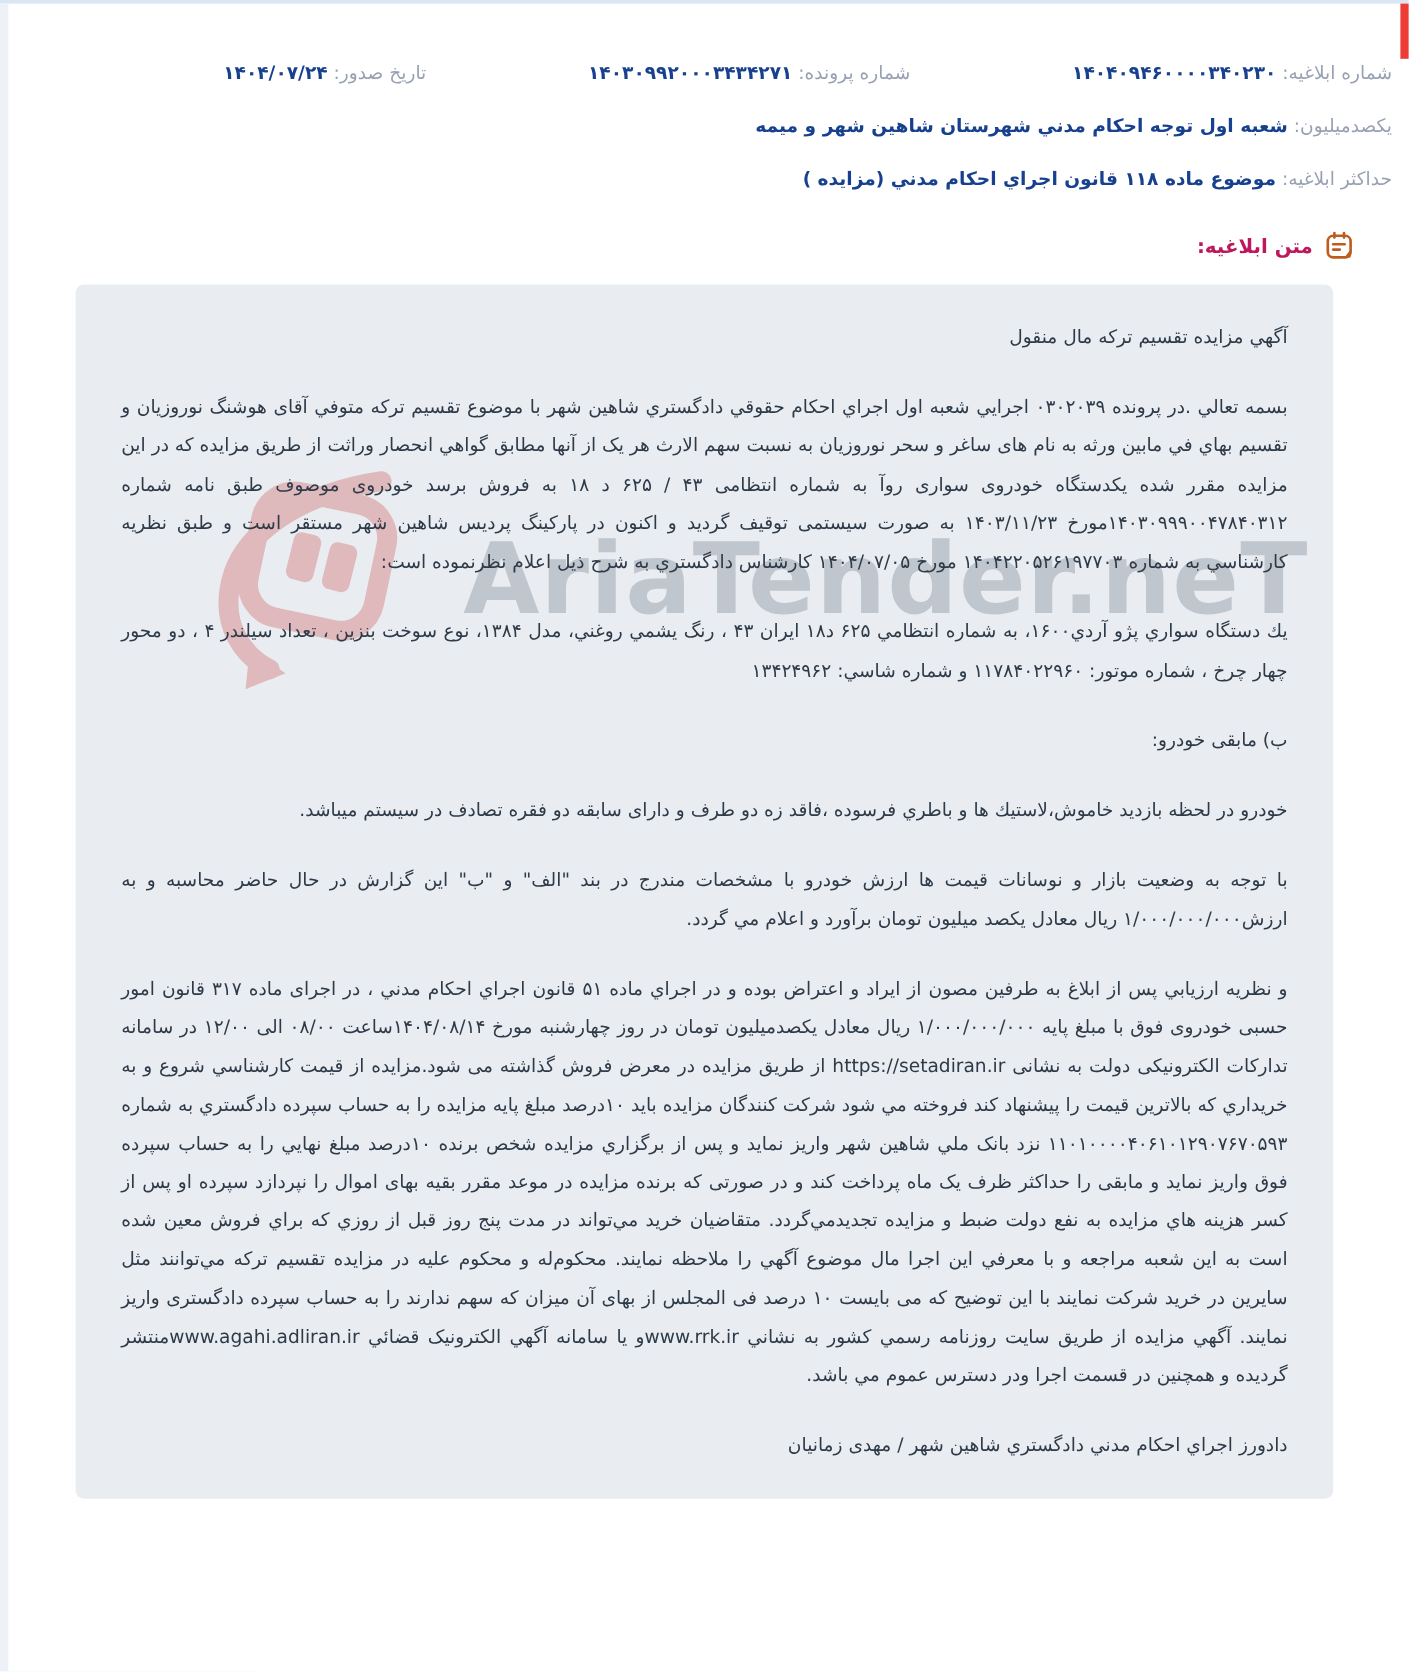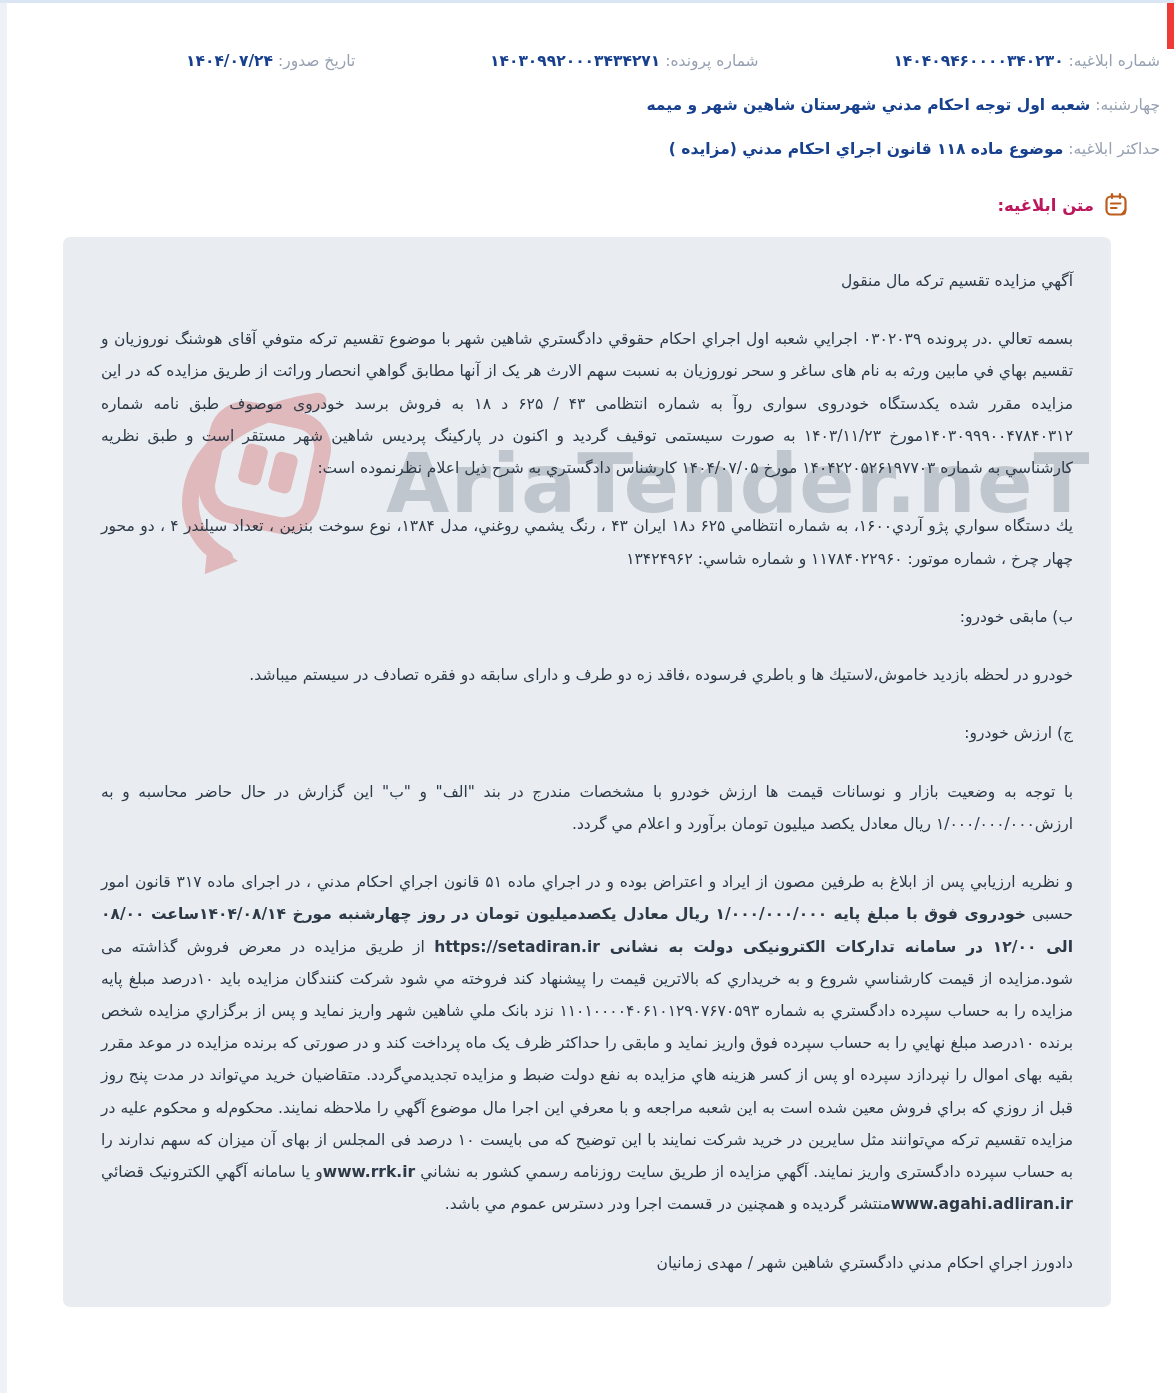--- a/index.html
+++ b/index.html
@@ -29,21 +29,21 @@
   .note-icon svg { display:block; }
 
   .notice-box {
     margin:18px 63px 0; background:#e9edf1; border-radius:7px;
     padding:28px 38px 28px; direction:rtl; color:#2e3a48; font-size:15.5px;
     position:relative; overflow:hidden;
   }
   .notice-box p { text-align:justify; line-height:2.08; margin-bottom:26px; position:relative; z-index:1; }
   .notice-box p.title { text-align:right; }
   .notice-box p.signature { margin-bottom:0; text-align:right; }
-  .b { font-weight:bold; }
+  .b { font-weight:normal; }
 
   .watermark {
     position:absolute; top:150px; left:95px; right:40px; z-index:0;
     display:flex; direction:ltr; align-items:center; gap:28px; pointer-events:none;
   }
   .wm-text {
     font-size:82px; font-weight:bold; letter-spacing:1px; white-space:nowrap;
     color:rgba(125,135,148,0.38);
   }
 </style>
@@ -63,21 +63,21 @@
       <span class="label">شماره پرونده:</span>
       <span class="value">۱۴۰۳۰۹۹۲۰۰۰۳۴۳۴۲۷۱</span>
     </div>
     <div class="meta-item">
       <span class="label">تاریخ صدور:</span>
       <span class="value">۱۴۰۴/۰۷/۲۴</span>
     </div>
   </div>
 
   <div class="meta-line">
-    <span class="label">چهارشنبه:</span>
+    <span class="label">یکصدمیلیون:</span>
     <span class="value">شعبه اول توجه احکام مدني شهرستان شاهین شهر و میمه</span>
   </div>
 
   <div class="meta-line">
     <span class="label">حداکثر ابلاغیه:</span>
     <span class="value">موضوع ماده ۱۱۸ قانون اجراي احکام مدني (مزایده )</span>
   </div>
 
   <div class="body-heading">
     <span class="note-icon">
@@ -116,21 +116,20 @@
 
     <p>بسمه تعالي .در پرونده ۰۳۰۲۰۳۹ اجرایي شعبه اول اجراي احکام حقوقي دادگستري شاهین شهر با موضوع تقسیم ترکه متوفي آقای هوشنگ نوروزیان و تقسیم بهاي في مابین ورثه به نام های ساغر و سحر نوروزیان به نسبت سهم الارث هر یک از آنها مطابق گواهي انحصار وراثت از طریق مزایده که در این مزایده مقرر شده یکدستگاه خودروی سواری روآ به شماره انتظامی ۴۳ / ۶۲۵ د ۱۸ به فروش برسد خودروی موصوف طبق نامه شماره ۱۴۰۳۰۹۹۹۰۰۴۷۸۴۰۳۱۲مورخ ۱۴۰۳/۱۱/۲۳ به صورت سیستمی توقیف گردید و اکنون در پارکینگ پردیس شاهین شهر مستقر است و طبق نظریه کارشناسي به شماره ۱۴۰۴۲۲۰۵۲۶۱۹۷۷۰۳ مورخ ۱۴۰۴/۰۷/۰۵ کارشناس دادگستري به شرح ذیل اعلام نظرنموده است:</p>
 
 
     <p>يك دستگاه سواري پژو آردي۱۶۰۰، به شماره انتظامي  ۶۲۵  د۱۸  ایران ۴۳ ،  رنگ یشمي روغني، مدل  ۱۳۸۴، نوع سوخت بنزین  ، تعداد سیلندر ۴ ، دو محور چهار چرخ  ،  شماره موتور: ۱۱۷۸۴۰۲۲۹۶۰ و شماره شاسي: ۱۳۴۲۴۹۶۲</p>
 
     <p>ب) مابقی خودرو:</p>
 
     <p>خودرو در لحظه بازدید خاموش،لاستیك ها و باطري فرسوده  ،فاقد زه دو طرف و دارای سابقه  دو فقره تصادف در سیستم میباشد.</p>
 
-    <p>ج) ارزش خودرو:</p>
 
     <p>با توجه به وضعیت بازار و نوسانات قیمت ها  ارزش خودرو با مشخصات مندرج در بند "الف" و "ب" این گزارش  در حال حاضر محاسبه و به ارزش۱/۰۰۰/۰۰۰/۰۰۰ ریال معادل یکصد میلیون تومان برآورد و اعلام مي گردد.</p>
 
     <p>
       <span>و نظریه ارزیابي  پس از ابلاغ به طرفین مصون از ایراد و اعتراض بوده و در اجراي ماده ۵۱ قانون اجراي احکام مدني ،  در اجرای ماده ۳۱۷  قانون امور حسبی  </span><span class="b">خودروی فوق با مبلغ پایه ۱/۰۰۰/۰۰۰/۰۰۰  ریال معادل یکصدمیلیون  تومان در روز چهارشنبه مورخ ۱۴۰۴/۰۸/۱۴ساعت ۰۸/۰۰ الی ۱۲/۰۰ در سامانه تدارکات الکترونیکی دولت به نشانی </span><span class="b">https://setadiran.ir</span><span> از طریق مزایده در معرض فروش گذاشته می شود.مزایده از قیمت کارشناسي شروع و به خریداري که بالاترین قیمت را پیشنهاد کند فروخته مي شود  شرکت کنندگان مزایده باید ۱۰درصد مبلغ پایه مزایده را به حساب سپرده دادگستري به شماره ۱۱۰۱۰۰۰۰۴۰۶۱۰۱۲۹۰۷۶۷۰۵۹۳ نزد بانک ملي شاهین شهر واریز نماید و پس از برگزاري مزایده شخص برنده ۱۰درصد مبلغ نهایي را  به حساب سپرده فوق واریز نماید و مابقی را حداکثر ظرف یک ماه پرداخت کند و در صورتی که برنده مزایده در موعد مقرر بقیه بهای اموال را نپردازد سپرده او پس از کسر هزینه هاي مزایده به نفع دولت ضبط و مزایده تجدیدمي‌گردد. متقاضیان خرید مي‌تواند در مدت پنج روز قبل از روزي که براي فروش معین شده است  به این شعبه مراجعه و با معرفي این اجرا مال موضوع آگهي را ملاحظه نمایند. محکوم‌له  و محکوم علیه در مزایده تقسیم ترکه مي‌توانند مثل سایرین در خرید شرکت نمایند با این توضیح که می بایست ۱۰ درصد فی المجلس از بهای آن میزان که سهم ندارند را به حساب سپرده دادگستری واریز نمایند. آگهي مزایده از طریق سایت روزنامه رسمي کشور به نشاني </span><span class="b">www.rrk.ir</span><span>و  یا  سامانه  آگهي  الکترونیک قضائي </span><span class="b">www.agahi.adliran.ir</span><span>منتشر گردیده و همچنین در قسمت اجرا  ودر دسترس عموم مي باشد.</span>
     </p>
 
     <p class="signature">دادورز اجراي احکام مدني دادگستري شاهین شهر / مهدی زمانیان</p>
   </div>
 </div>

